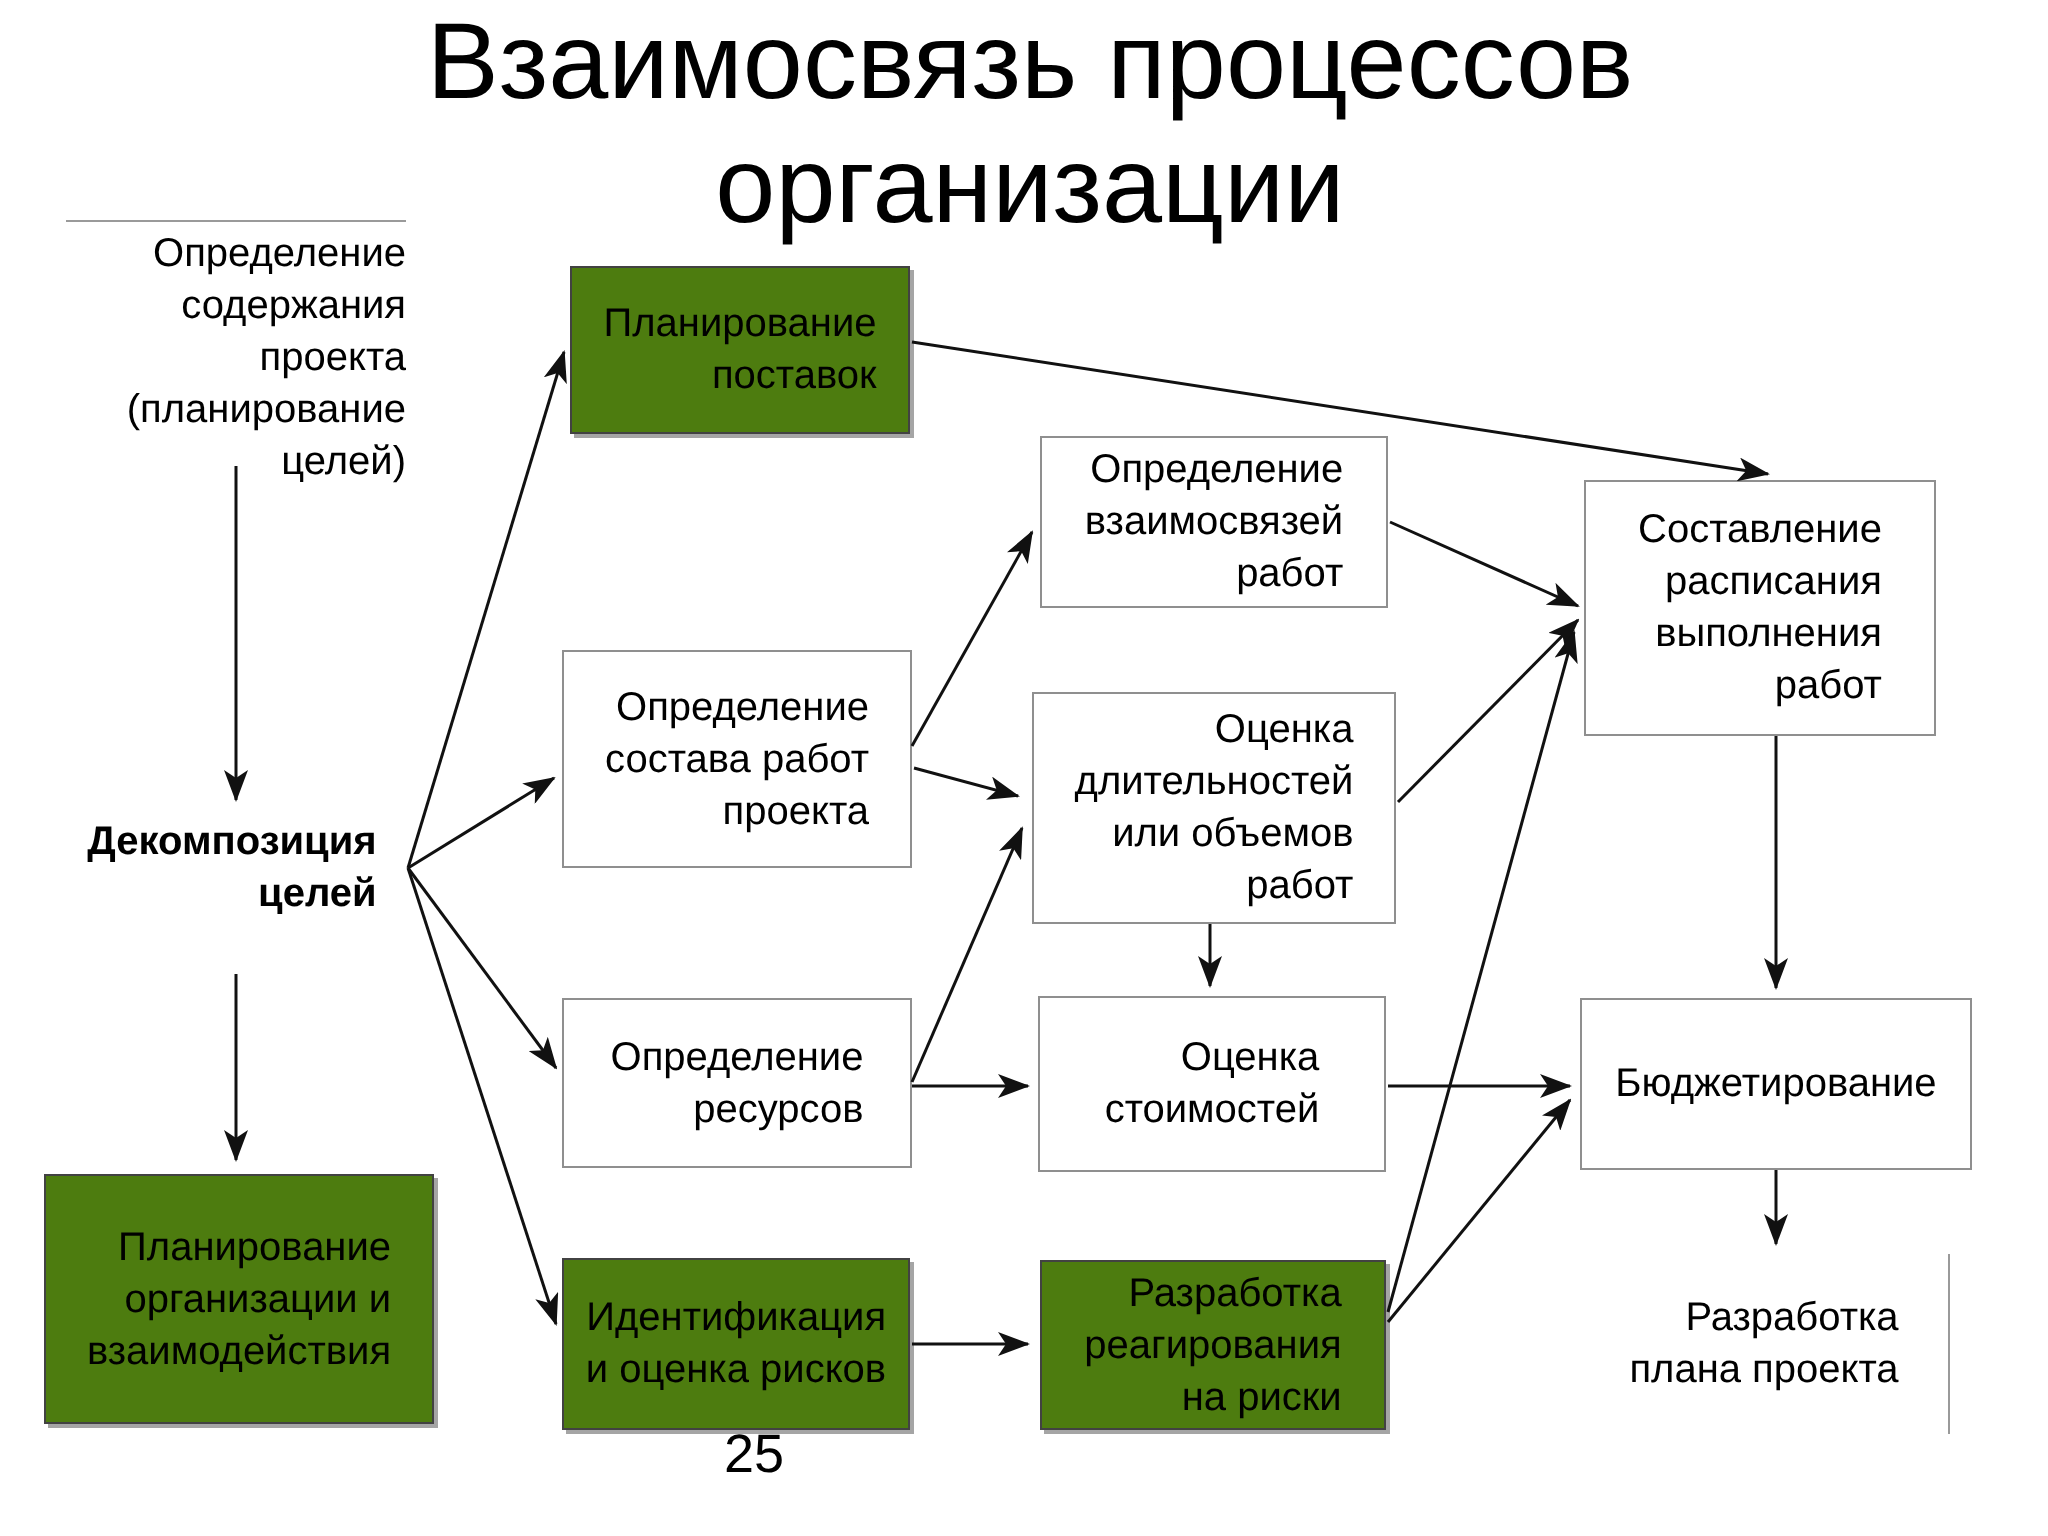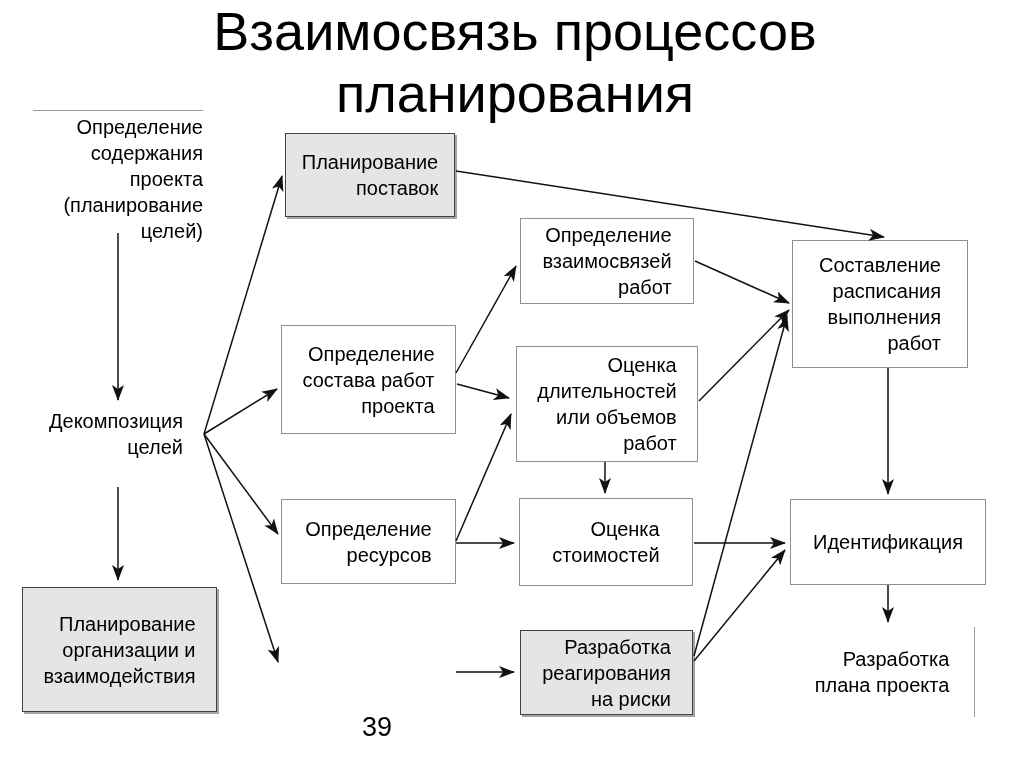--- a/index.html
+++ b/index.html
@@ -13,65 +13,67 @@
     text-align:center; font-size:54px; line-height:62px;
     white-space:pre-line; color:#000;
   }
   .node {
     position:absolute; box-sizing:border-box;
     display:flex; align-items:center; justify-content:center;
     text-align:right; font-size:20px; line-height:26px;
     white-space:pre-line; z-index:1;
   }
   .box-white { background:#ffffff; border:1px solid #8f8f8f; }
-  .box-green { background:#e5e5e5; border:1px solid #424242; box-shadow:2px 2px 0 #a5a5a5; }
+  .box-green { background:#4d7c0f; border:1px solid #424242; box-shadow:2px 2px 0 #a5a5a5; }
   .plain { background:transparent; border:none; }
   .line-top { border-top:1px solid #9a9a9a; display:block; padding-top:3px; }
   .line-right { border-right:1px solid #9a9a9a; }
   .connectors {
     position:absolute; left:0; top:0; width:1024px; height:768px;
     z-index:10; pointer-events:none;
   }
   .connectors line { stroke:#111111; stroke-width:1.5; }
   .page-number {
     position:absolute; left:347px; top:712px; width:60px;
     text-align:center; font-size:27px;
   }
 </style>
 </head>
 <body>
 
 <div class="slide">
 
   <div class="title">Взаимосвязь процессов
-планирования</div>
+организации</div>
 
   <div class="node plain line-top" style="left:33px; top:110px; width:170px; height:136px; display:block;">Определение
 содержания
 проекта
 (планирование
 целей)</div>
 
-  <div class="node plain" style="left:30px; top:406px; width:172px; height:56px;">Декомпозиция
+  <div class="node plain" style="left:30px; top:406px; width:172px; height:56px;font-weight:bold;">Декомпозиция
 целей</div>
 
   <div class="node box-green" style="left:22px; top:587px; width:195px; height:125px;">Планирование
 организации и
 взаимодействия</div>
 
   <div class="node box-green" style="left:285px; top:133px; width:170px; height:84px;">Планирование
 поставок</div>
 
   <div class="node box-white" style="left:281px; top:325px; width:175px; height:109px;">Определение
 состава работ
 проекта</div>
 
   <div class="node box-white" style="left:281px; top:499px; width:175px; height:85px;">Определение
 ресурсов</div>
 
+  <div class="node box-green" style="left:281px; top:629px; width:174px; height:86px;">Идентификация
+и оценка рисков</div>
 
   <div class="node box-white" style="left:520px; top:218px; width:174px; height:86px;">Определение
 взаимосвязей
 работ</div>
 
   <div class="node box-white" style="left:516px; top:346px; width:182px; height:116px;">Оценка
 длительностей
 или объемов
 работ</div>
 
@@ -80,21 +82,21 @@
 
   <div class="node box-green" style="left:520px; top:630px; width:173px; height:85px;">Разработка
 реагирования
 на риски</div>
 
   <div class="node box-white" style="left:792px; top:240px; width:176px; height:128px;">Составление
 расписания
 выполнения
 работ</div>
 
-  <div class="node box-white" style="left:790px; top:499px; width:196px; height:86px;">Идентификация</div>
+  <div class="node box-white" style="left:790px; top:499px; width:196px; height:86px;">Бюджетирование</div>
 
   <div class="node plain line-right" style="left:790px; top:627px; width:185px; height:90px;">Разработка
 плана проекта</div>
 
   <svg class="connectors" viewBox="0 0 1024 768" xmlns="http://www.w3.org/2000/svg">
     <defs>
       <marker id="ah" markerUnits="userSpaceOnUse" markerWidth="16" markerHeight="12" refX="15" refY="6" orient="auto">
         <path d="M0,0 L16,6 L0,12 L4,6 Z" fill="#111111"></path>
       </marker>
     </defs>
@@ -113,15 +115,15 @@
     <line x1="695" y1="261" x2="789" y2="303" marker-end="url(#ah)"></line>
     <line x1="699" y1="401" x2="789" y2="310" marker-end="url(#ah)"></line>
     <line x1="694" y1="656" x2="787" y2="316" marker-end="url(#ah)"></line>
     <line x1="694" y1="543" x2="785" y2="543" marker-end="url(#ah)"></line>
     <line x1="694" y1="661" x2="785" y2="550" marker-end="url(#ah)"></line>
     <line x1="456" y1="672" x2="514" y2="672" marker-end="url(#ah)"></line>
     <line x1="888" y1="368" x2="888" y2="494" marker-end="url(#ah)"></line>
     <line x1="888" y1="585" x2="888" y2="622" marker-end="url(#ah)"></line>
   </svg>
 
-  <div class="page-number">39</div>
+  <div class="page-number">25</div>
 
 </div>
 
 </body></html>

